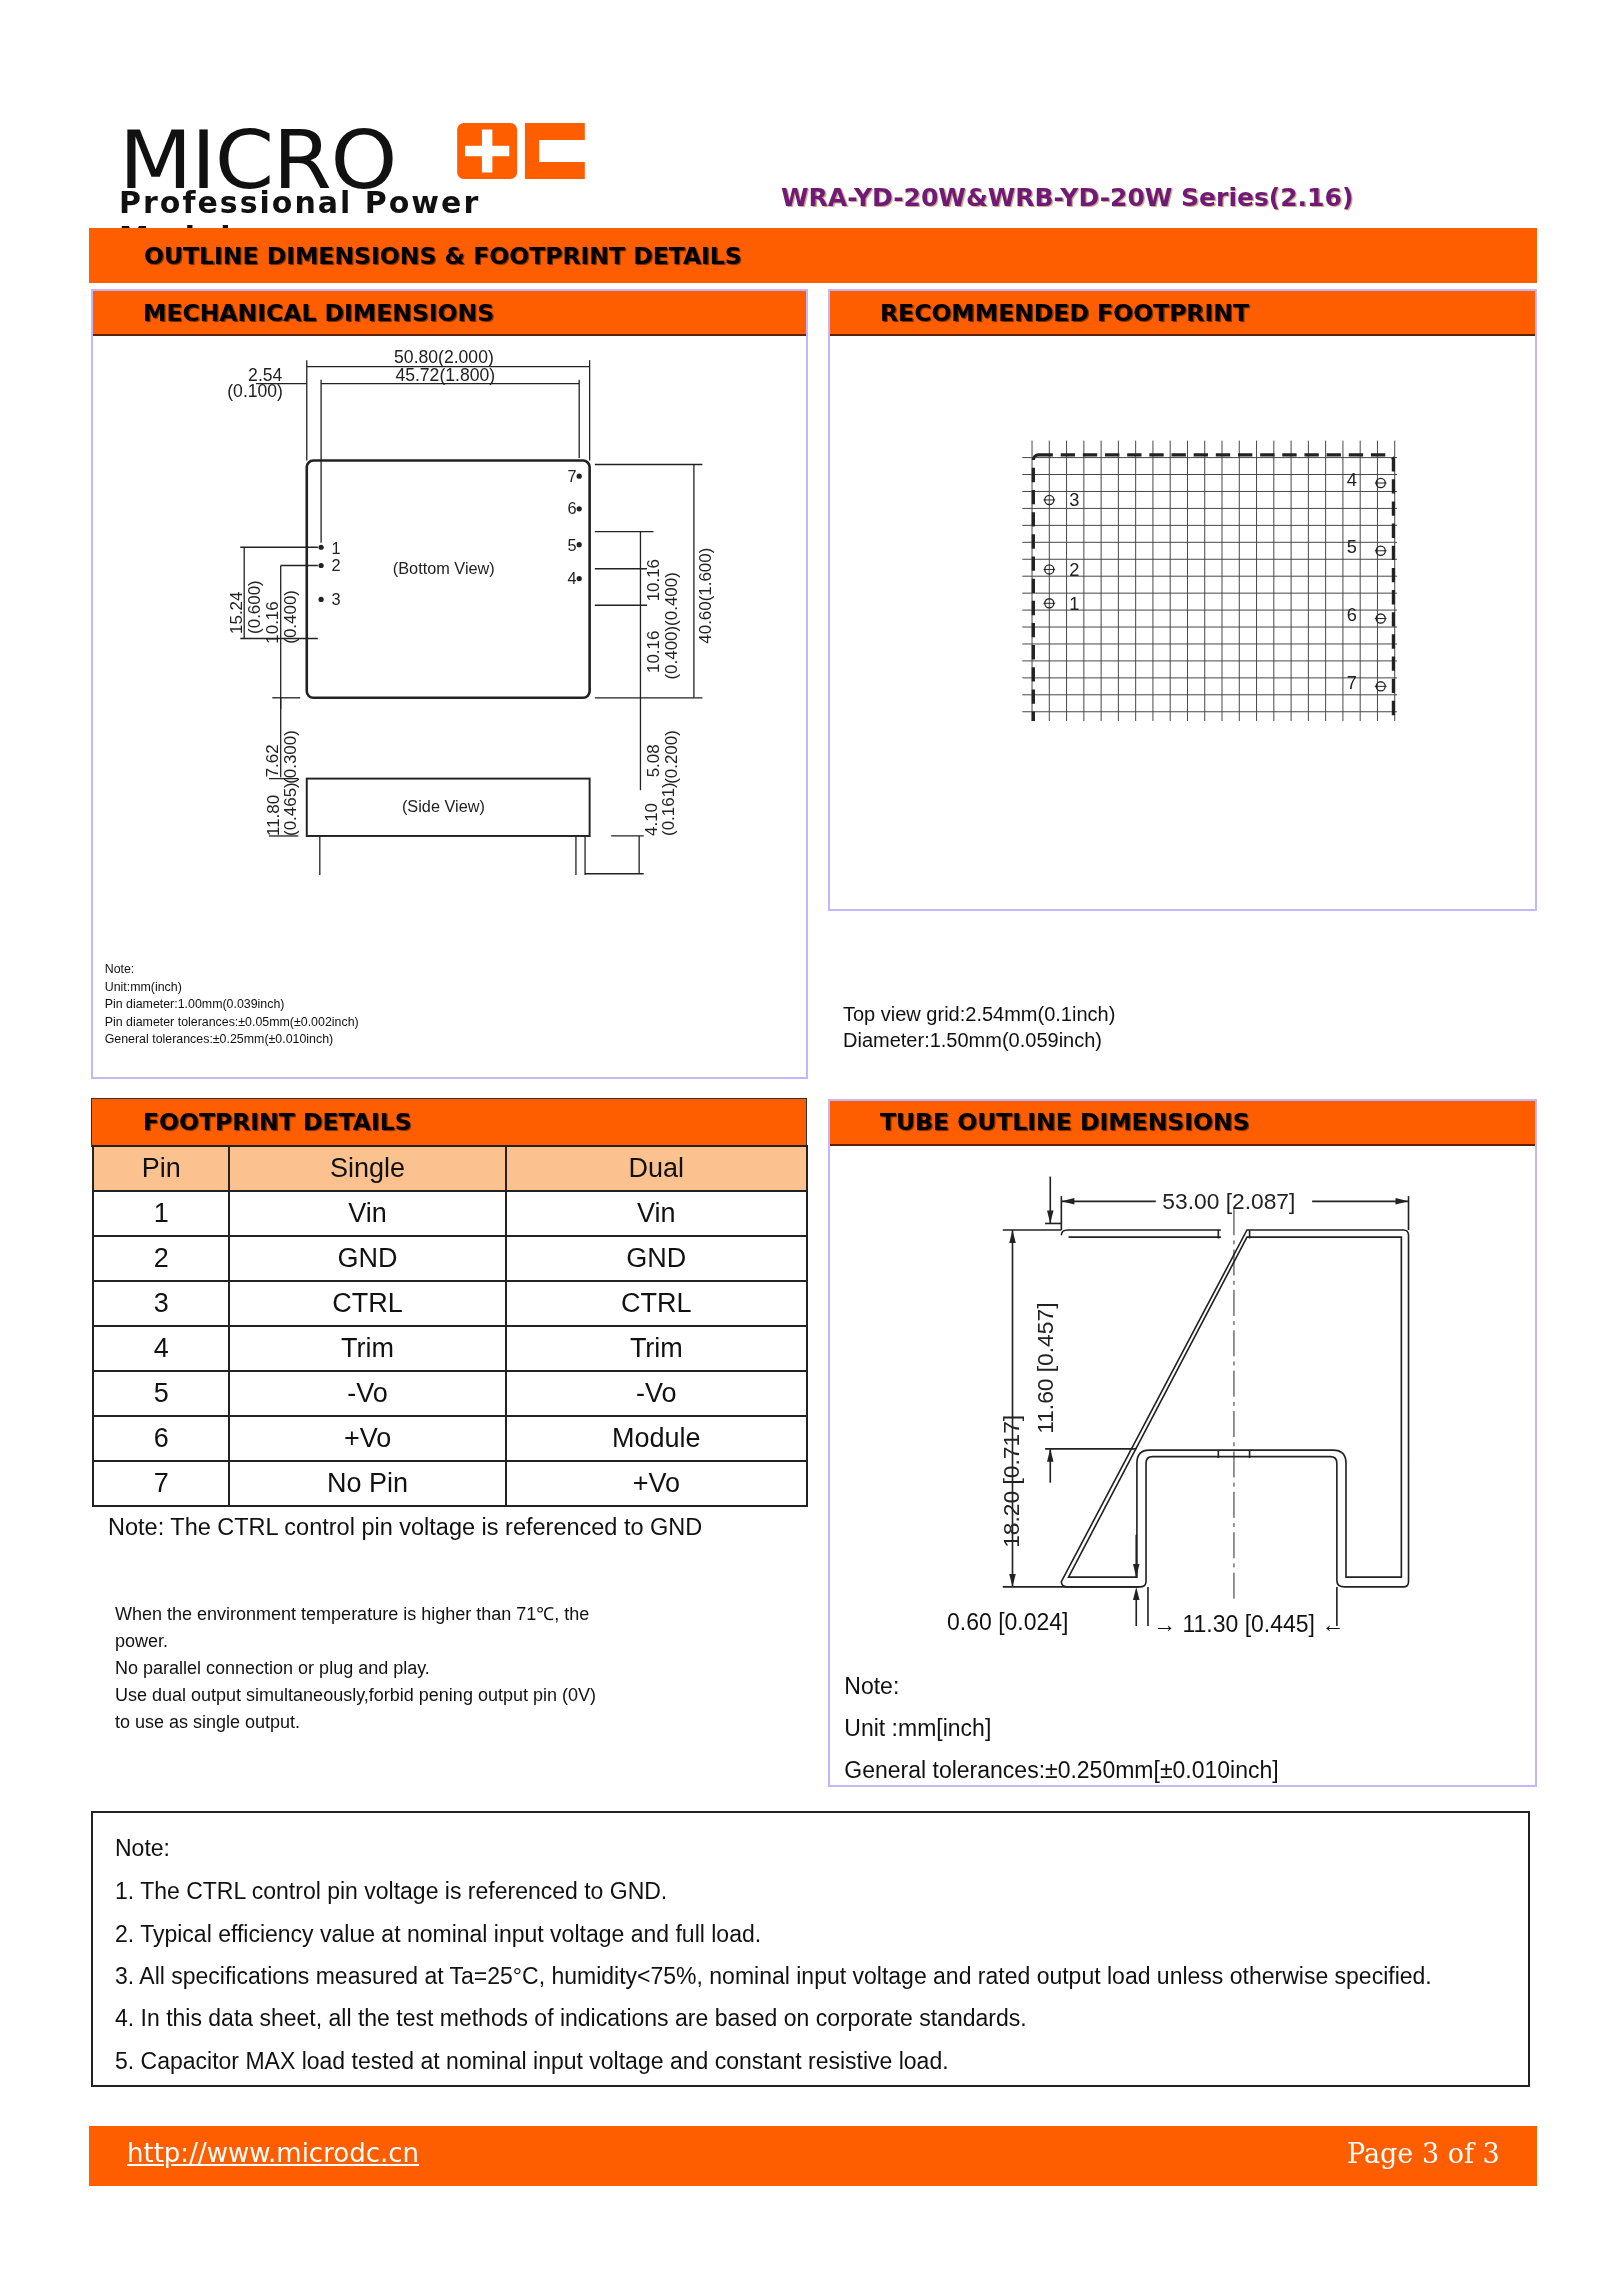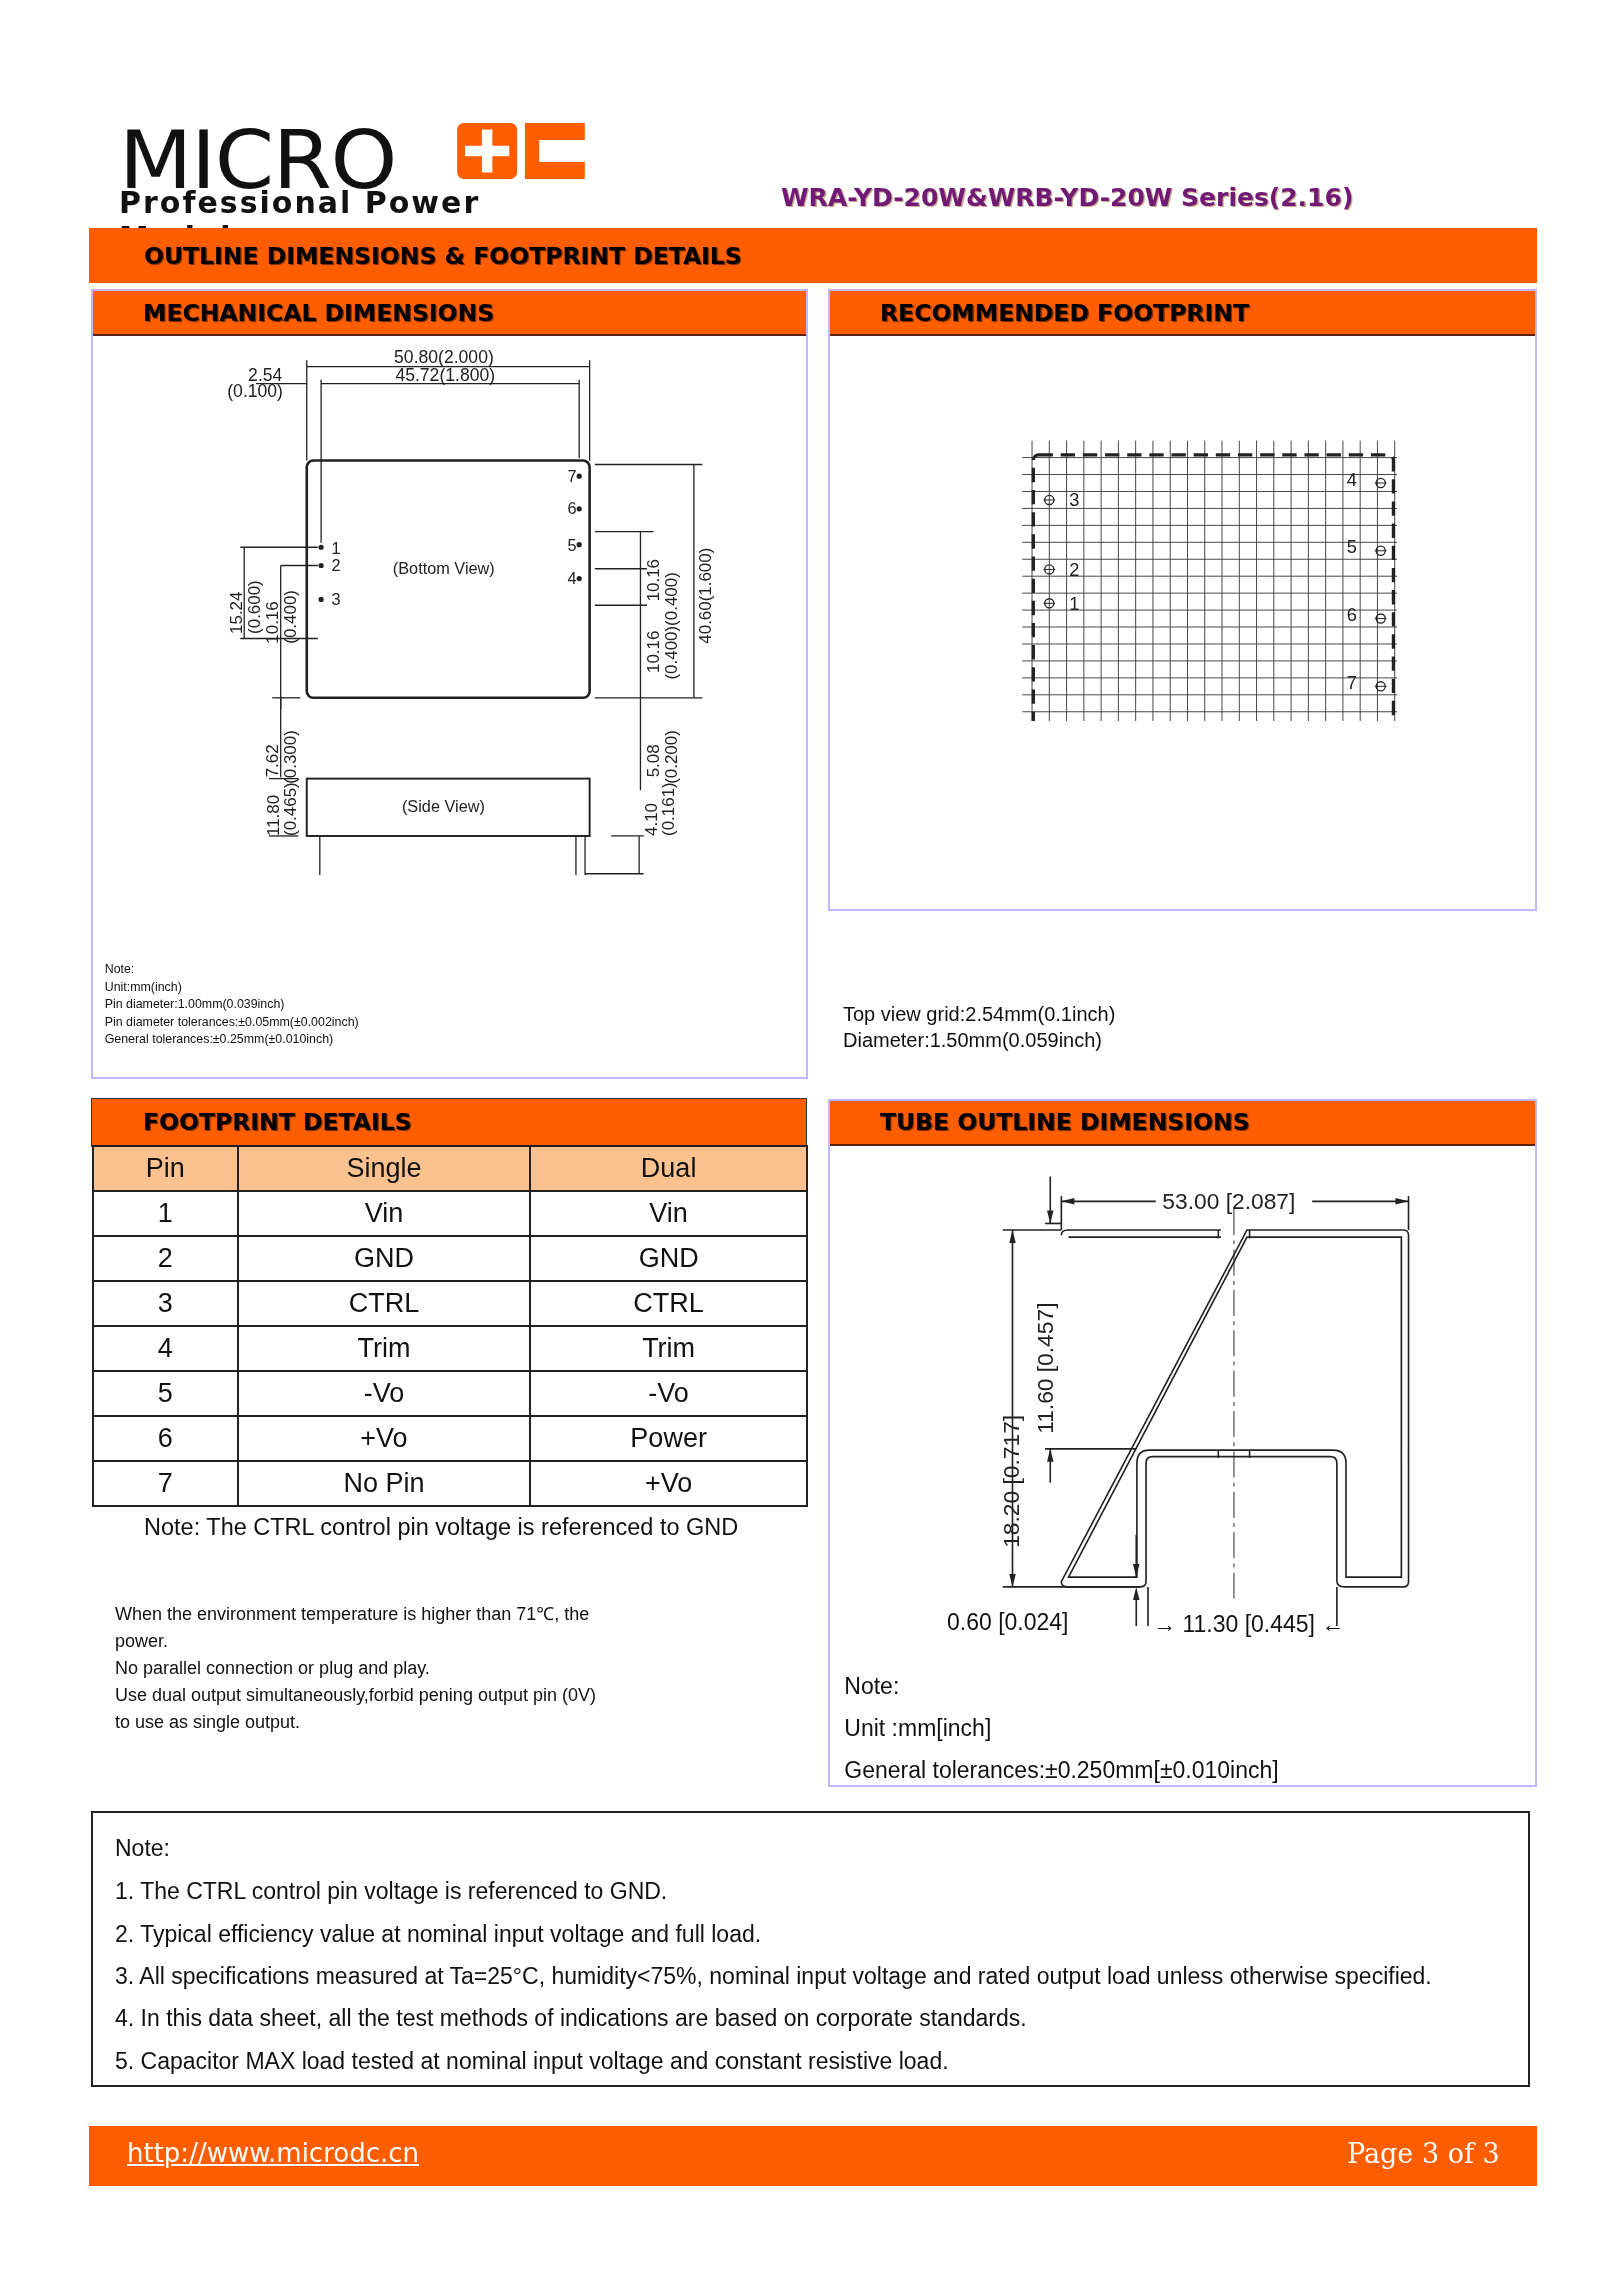--- a/index.html
+++ b/index.html
@@ -258,30 +258,30 @@
         <td>Trim</td>
       </tr>
       <tr>
         <td>5</td>
         <td>-Vo</td>
         <td>-Vo</td>
       </tr>
       <tr>
         <td>6</td>
         <td>+Vo</td>
-        <td>Power</td>
+        <td>Module</td>
       </tr>
       <tr>
         <td>7</td>
         <td>No Pin</td>
         <td>+Vo</td>
       </tr>
     </tbody>
 </table>
-<div class="abs" style="left:108px;top:1514px;font-size:23.5px;margin-left:36px;">Note: The CTRL control pin voltage is referenced to GND</div>
+<div class="abs" style="left:108px;top:1514px;font-size:23.5px;">Note: The CTRL control pin voltage is referenced to GND</div>
 <div class="note-mid" style="left:115px;top:1601px;font-size:18px;line-height:27px;">
   <div>When the environment temperature is higher than 71℃, the</div>
   <div>power.</div>
   <div>No parallel connection or plug and play.</div>
   <div>Use dual output simultaneously,forbid pening output pin (0V)</div>
   <div>to use as single output.</div>
 </div>
 
 <div class="panel" style="left:828px;top:1099px;width:709px;height:688px;">
   <div class="panel-head" style="height:43px;">

